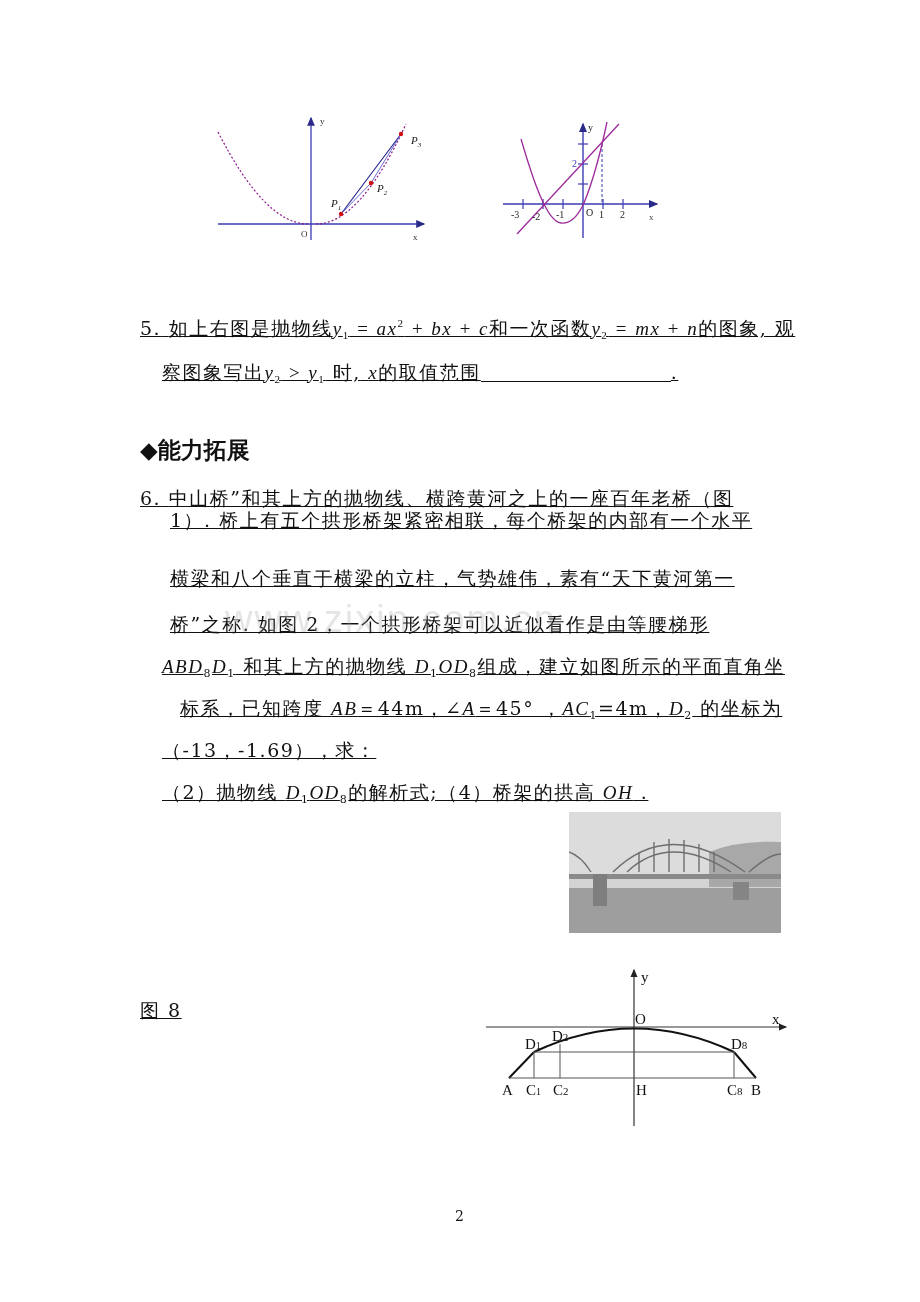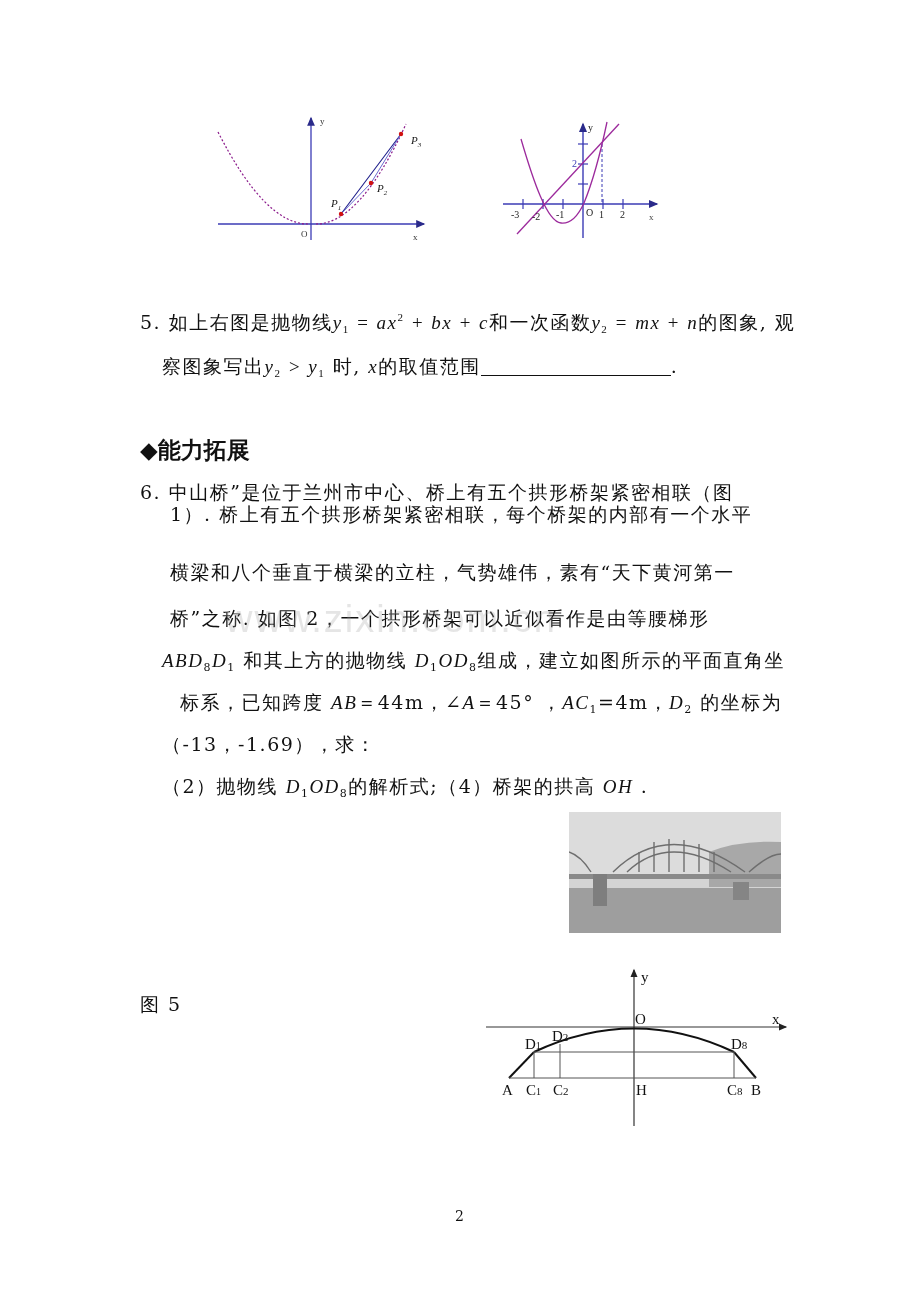--- a/index.html
+++ b/index.html
@@ -1,19 +1,19 @@
 <!DOCTYPE html>
 <html><head>
 <meta charset="utf-8">
 <style>
   html, body { margin: 0; padding: 0; background: #ffffff; }
   body { width: 920px; height: 1302px; position: relative; overflow: hidden;
          font-family: "DejaVu Serif", "Liberation Serif", serif; color: #111; }
   .abs { position: absolute; }
-  .line { font-size: 19px; letter-spacing: 1.5px; white-space: nowrap; line-height: 28px; }
+  .line { font-size: 19px; letter-spacing: 1.5px; white-space: nowrap; line-height: 40px; text-decoration: underline; }
   .math { font-family: "Liberation Serif", "DejaVu Serif", serif; font-style: italic; }
   .sub { font-size: 11px; vertical-align: -4px; font-style: normal; }
   .sup { font-size: 11px; vertical-align: 8px; font-style: normal; }
   .blank { display: inline-block; width: 190px; border-bottom: 1.3px solid #111; height: 18px; vertical-align: -3px; }
   .heading { font-family: "DejaVu Sans", "Liberation Sans", sans-serif; font-weight: bold; font-size: 23px; }
   .watermark { position: absolute; left: 225px; top: 598px; font-family: "Liberation Sans", sans-serif;
                font-size: 38px; color: rgba(160,160,160,0.28); letter-spacing: 2px; }
   svg text { font-family: "Liberation Serif", "DejaVu Serif", serif; }
   .photo { position: absolute; left: 569px; top: 812px; width: 212px; height: 121px; }
   .pagenum { position: absolute; left: 455px; top: 1208px; font-size: 14px; }
@@ -88,21 +88,21 @@
   <span>察图象写出</span><span class="math"><span>y</span><span class="sub">2</span><span> &gt; </span><span>y</span><span class="sub">1</span></span><span> 时,</span>
   <span class="math">x</span><span>的取值范围</span><span class="blank"></span><span>.</span>
 </div>
 
 <div class="abs heading" style="left:140px;top:435px">
   <span>◆</span><span>能力拓展</span>
 </div>
 
 <div class="abs line" style="left:140px;top:478px">
   <span>6.</span>
-  <span>中山桥”是位于兰州市中心、桥上有五个拱形桥架紧密相联（图</span>
+  <span>中山桥”和其上方的抛物线、横跨黄河之上的一座百年老桥（图</span>
 </div>
 <div class="abs line" style="left:170px;top:500px">1）. 桥上有五个拱形桥架紧密相联，每个桥架的内部有一个水平</div>
 <div class="abs line" style="left:170px;top:558px">横梁和八个垂直于横梁的立柱，气势雄伟，素有“天下黄河第一</div>
 <div class="abs line" style="left:170px;top:604px">桥”之称. 如图 2，一个拱形桥架可以近似看作是由等腰梯形</div>
 <div class="abs line" style="left:162px;top:646px">
   <span class="math">ABD</span><span class="sub">8</span><span class="math">D</span><span class="sub">1</span><span> 和其上方的抛物线 </span><span class="math">D</span><span class="sub">1</span><span class="math">OD</span><span class="sub">8</span><span>组成，建立如图所示的平面直角坐</span>
 </div>
 <div class="abs line" style="left:180px;top:688px">
   <span>标系，已知跨度 </span><span class="math">AB</span><span>＝44m，∠</span><span class="math">A</span><span>＝45°  ，</span><span class="math">AC</span><span class="sub">1</span><span>=4m，</span><span class="math">D</span><span class="sub">2</span><span> 的坐标为</span>
 </div>
@@ -128,21 +128,21 @@
       <line x1="85" y1="30" x2="85" y2="60"></line>
     <line x1="100" y1="27" x2="100" y2="60"></line>
       <line x1="115" y1="28" x2="115" y2="60"></line>
     <line x1="130" y1="32" x2="130" y2="60"></line>
       <line x1="145" y1="40" x2="145" y2="60"></line>
   </g>
   <rect x="24" y="62" width="14" height="32" fill="#7e7e7e"></rect>
   <rect x="164" y="70" width="16" height="18" fill="#858585"></rect>
 </svg>
 
-<div class="abs line" style="left:140px;top:990px">图 5</div>
+<div class="abs line" style="left:140px;top:990px">图 8</div>
 
 <svg class="abs" style="left:480px;top:960px" width="330" height="180">
   <defs>
     <marker id="arrB" markerWidth="8" markerHeight="8" refX="6" refY="4" orient="auto">
       <path d="M0,1 L7,4 L0,7 Z" fill="#222"></path>
     </marker>
   </defs>
   <line x1="6" y1="67" x2="306" y2="67" stroke="#333" stroke-width="1.2" marker-end="url(#arrB)"></line>
   <line x1="154" y1="166" x2="154" y2="10" stroke="#333" stroke-width="1.2" marker-end="url(#arrB)"></line>
   <path d="M54,92 Q154,45 254,92" fill="none" stroke="#111" stroke-width="2"></path>

